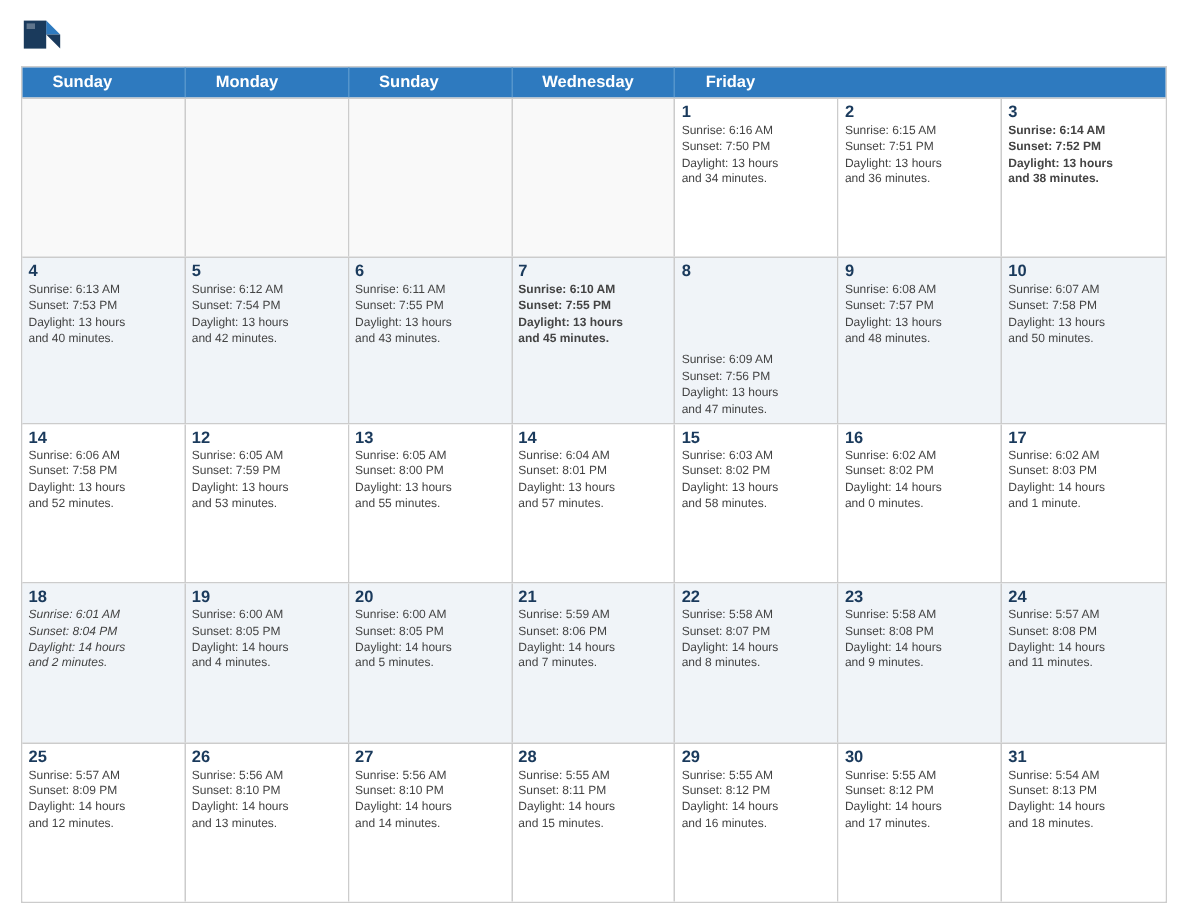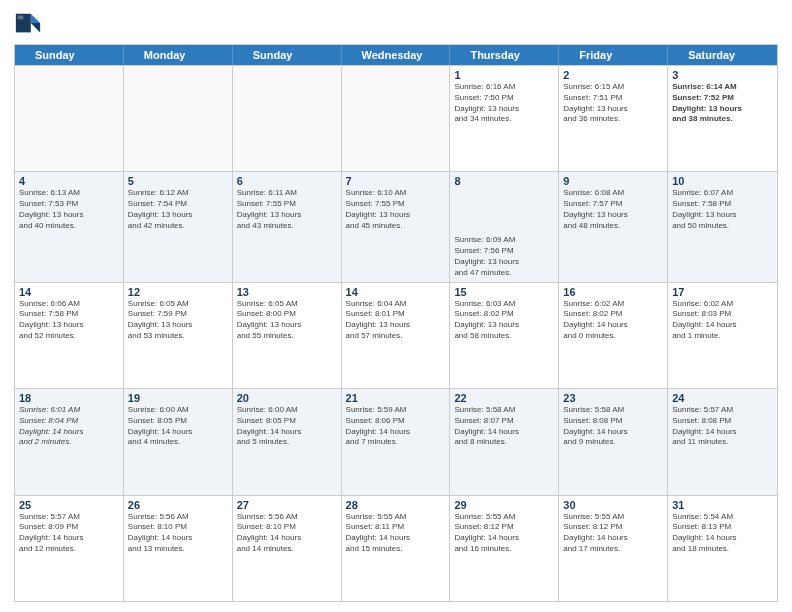--- a/index.html
+++ b/index.html
@@ -127,23 +127,21 @@
       <div class="subtitle"></div>
     </div>
   </div>
 
   <div class="calendar">
     <div class="cal-header">
     <div class="cal-header-cell">Sunday</div>
         <div class="cal-header-cell">Monday</div>
         <div class="cal-header-cell">Sunday</div>
         <div class="cal-header-cell">Wednesday</div>
-        <div class="cal-header-cell">Thursday</div>
         <div class="cal-header-cell">Friday</div>
-        <div class="cal-header-cell">Saturday</div>
       </div>
     <div class="cal-body">
     <div class="cal-row">
           <div class="cal-cell empty"></div>
           <div class="cal-cell empty"></div>
           <div class="cal-cell empty"></div>
           <div class="cal-cell empty"></div>
           <div class="cal-cell">
             <div class="day-num">1</div>
             <div class="day-info" style="white-space: pre-line;">Sunrise: 6:16 AM
@@ -183,21 +181,21 @@
           </div>
           <div class="cal-cell alt-row">
             <div class="day-num">6</div>
             <div class="day-info" style="white-space: pre-line;">Sunrise: 6:11 AM
 Sunset: 7:55 PM
 Daylight: 13 hours
 and 43 minutes.</div>
           </div>
           <div class="cal-cell alt-row">
             <div class="day-num">7</div>
-            <div class="day-info" style="white-space: pre-line;">Sunrise: 6:10 AM
+            <div class="day-info" style="white-space: pre-line; font-weight: bold;">Sunrise: 6:10 AM
 Sunset: 7:55 PM
 Daylight: 13 hours
 and 45 minutes.</div>
           </div>
           <div class="cal-cell alt-row">
             <div class="day-num">8</div>
             <div class="day-info" style="white-space: pre-line; margin-top: 48px;">Sunrise: 6:09 AM
 Sunset: 7:56 PM
 Daylight: 13 hours
 and 47 minutes.</div>

